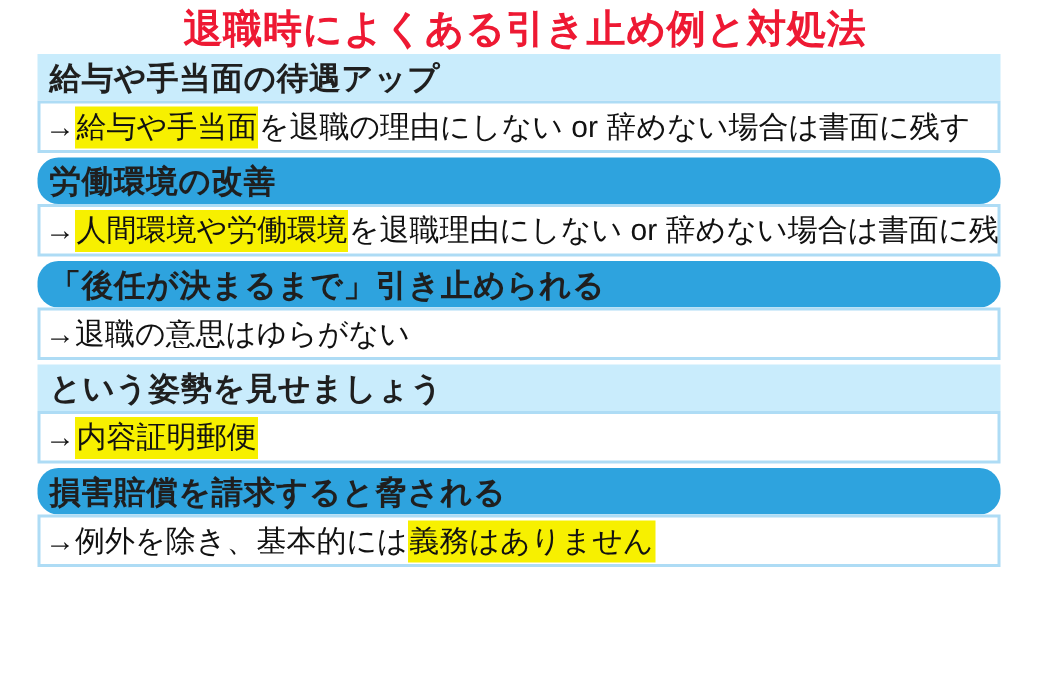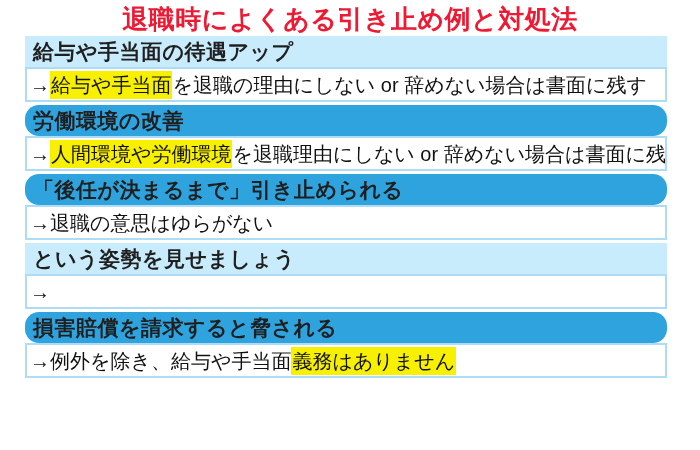--- a/index.html
+++ b/index.html
@@ -64,24 +64,25 @@
       <div class="sec-body">
         <span class="seg">→退職の意思はゆらがない</span>
       </div>
     </div>
     <div class="sec">
       <div class="sec-header light">
         <span>という姿勢を見せましょう</span>
       </div>
       <div class="sec-body">
         <span class="seg">→</span>
+        <span class="seg hl">内容証明郵便</span>
       </div>
     </div>
     <div class="sec">
       <div class="sec-header dark">
         <span>損害賠償を請求すると脅される</span>
       </div>
       <div class="sec-body">
-        <span class="seg">→例外を除き、給与や手当面</span>
+        <span class="seg">→例外を除き、基本的には</span>
         <span class="seg hl">義務はありません</span>
       </div>
     </div>
   </div>
 
 </body></html>

